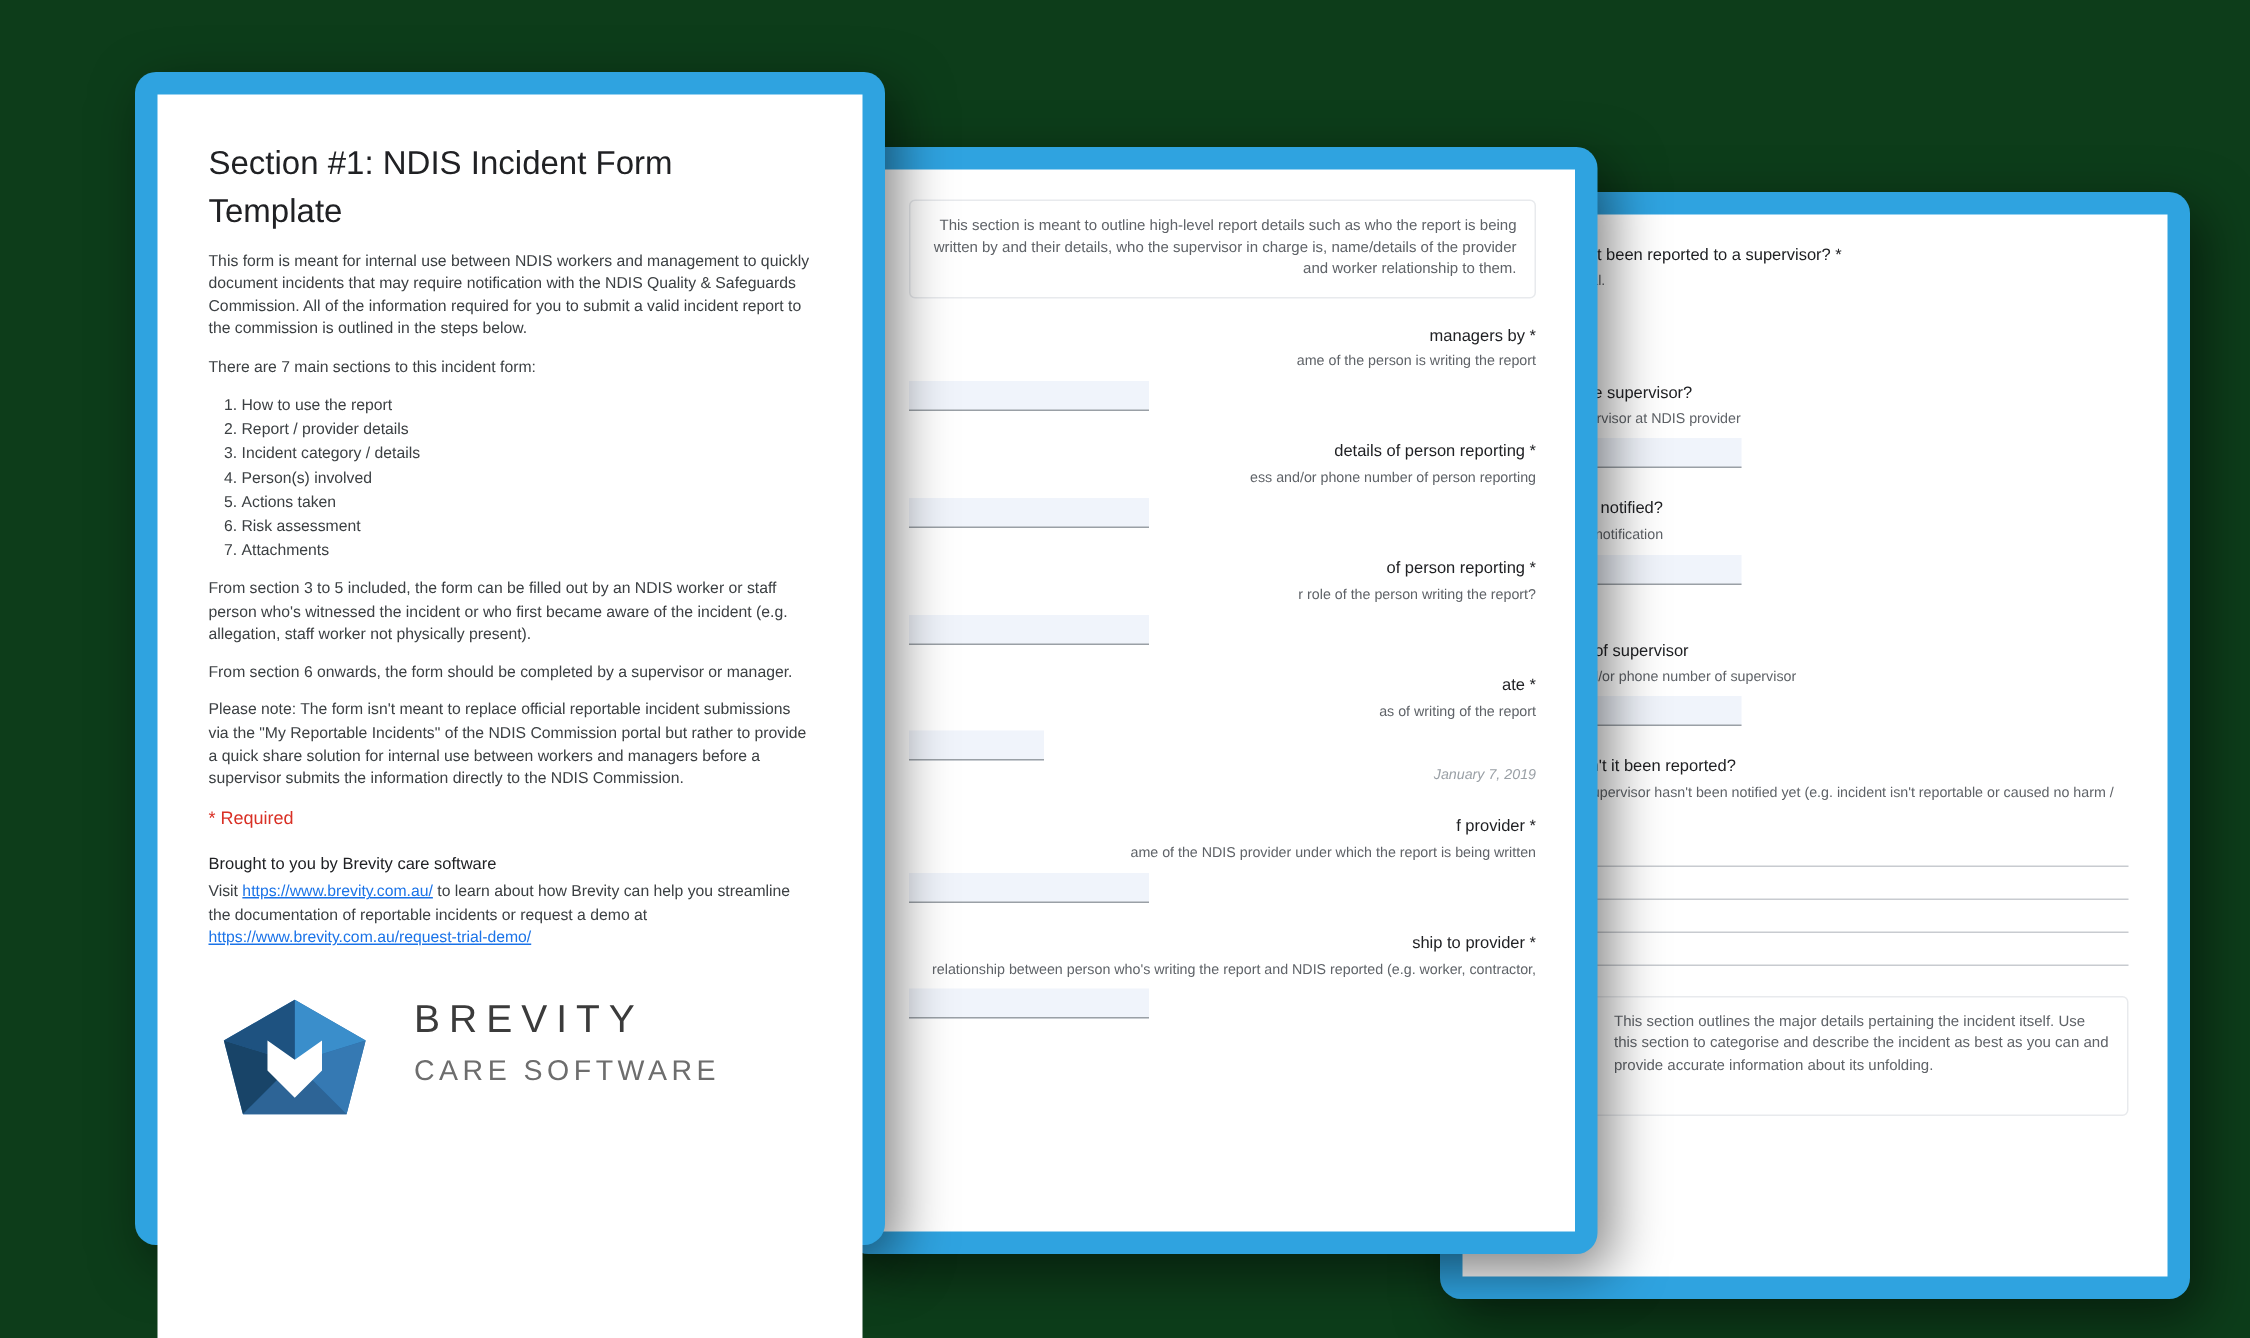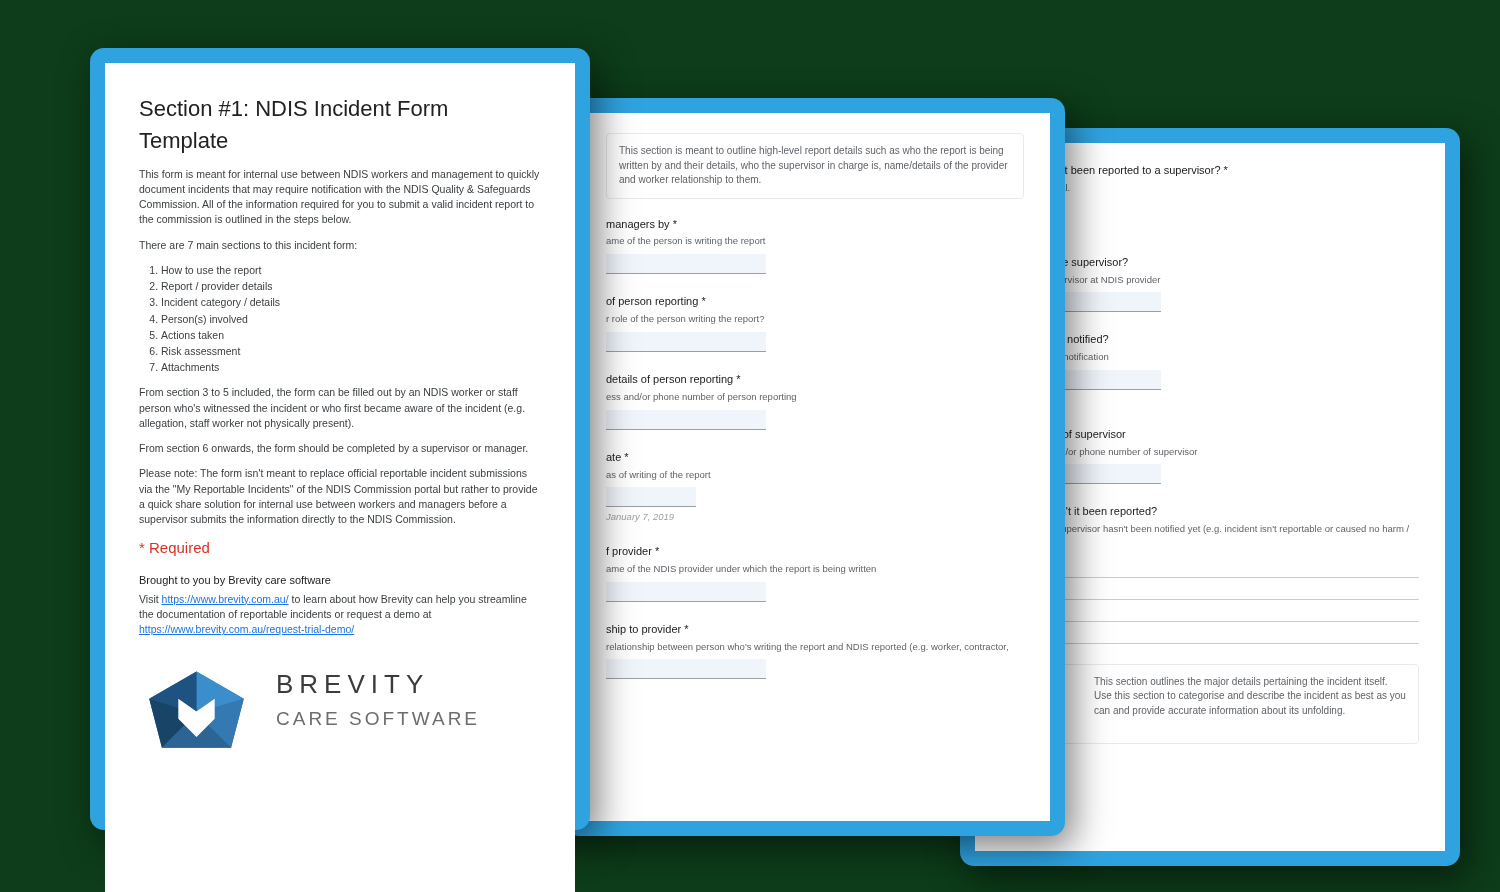--- a/index.html
+++ b/index.html
@@ -29,36 +29,36 @@
     font-size: 11px;
     line-height: 1.45;
   }
 
   
   .frame3 { left: 960px; top: 128px; width: 500px; height: 738px; }
   .page3  { left: 975px; top: 143px; width: 470px; height: 708px; padding: 20px 26px; }
 
   
   .frame2 { left: 565px; top: 98px; width: 500px; height: 738px; }
-  .page2  { left: 580px; top: 113px; width: 470px; height: 708px; padding: 20px 26px; }
+  .page2  { left: 580px; top: 113px; width: 470px; height: 708px; padding: 20px 26px; text-align: right; }
 
   
   .frame1 { left: 90px; top: 48px; width: 500px; height: 782px; }
   .page1  { left: 105px; top: 63px; width: 470px; height: 892px; padding: 30px 34px 20px 34px; }
 
   .page h1 {
     font-size: 22px;
     font-weight: 400;
     color: #202124;
     margin-bottom: 10px;
   }
   .page p { font-size: 10.5px; color: #3c4043; margin-bottom: 10px; }
   .page ol { margin: 0 0 10px 22px; font-size: 10.5px; color: #3c4043; }
   .page ol li { margin-bottom: 1px; }
-  .req-note { color: #d93025; font-size: 15px; margin: 8px 0 14px 0; }
+  .req-note { color: #d93025; font-size: 12px; margin: 8px 0 14px 0; }
   .sub-head { font-weight: 400; font-size: 11px; color: #202124; margin-bottom: 3px; }
   .small { font-size: 9.5px; color: #5f6368; }
   .link { color: #1a73e8; text-decoration: underline; text-align: center; }
 
   .logo-row { display: flex; gap: 22px; margin-top: 28px; }
   .logo-svg { width: 115px; height: 100px; }
   .logo-text { display: flex; flex-direction: column; }
   .logo-text .t1 { font-size: 26px; letter-spacing: 6px; color: #3b3b3b; font-weight: 400; }
   .logo-text .t2 { font-size: 19px; letter-spacing: 3px; color: #6d6d6d; margin-top: 2px; }
 
@@ -86,21 +86,21 @@
   }
 
   .radio-row { display: flex; align-items: center; gap: 8px; margin: 2px 0; font-size: 11px; color: #202124; }
   .radio-oval {
     width: 18px; height: 11px;
     border: 1px solid #5f6368;
     border-radius: 50%;
   }
 
   .sec3-box {
-    display: flex; gap: 30px;
+    display: flex; gap: 12px;
     border: 1px solid #e8eaed;
     border-radius: 4px;
     padding: 10px 12px;
     margin-top: 14px;
   }
   .sec3-box .left { font-size: 10px; color: #3c4043; width: 50px; }
   .sec3-box .right { font-size: 10px; color: #5f6368; flex: 1; }
 </style>
 </head>
 <body>
@@ -167,28 +167,28 @@
 
     <div class="section-intro">This section is meant to outline high-level report details such as who the report is being written by and their details, who the supervisor in charge is, name/details of the provider and worker relationship to them.</div>
 
     <div class="field">
       <div class="flabel">managers by *</div>
       <div class="fdesc">ame of the person is writing the report</div>
       <div class="short-input"></div>
     </div>
 
     <div class="field">
+      <div class="flabel">details of person reporting *</div>
+      <div class="fdesc">ess and/or phone number of person reporting</div>
+      <div class="short-input"></div>
+    </div>
+
+    <div class="field">
       <div class="flabel">of person reporting *</div>
       <div class="fdesc">r role of the person writing the report?</div>
-      <div class="short-input"></div>
-    </div>
-
-    <div class="field">
-      <div class="flabel">details of person reporting *</div>
-      <div class="fdesc">ess and/or phone number of person reporting</div>
       <div class="short-input"></div>
     </div>
 
     <div class="field">
       <div class="flabel">ate *</div>
       <div class="fdesc">as of writing of the report</div>
       <div class="short-input" style="width:90px;"></div>
       <div class="example">January 7, 2019</div>
     </div>
 

